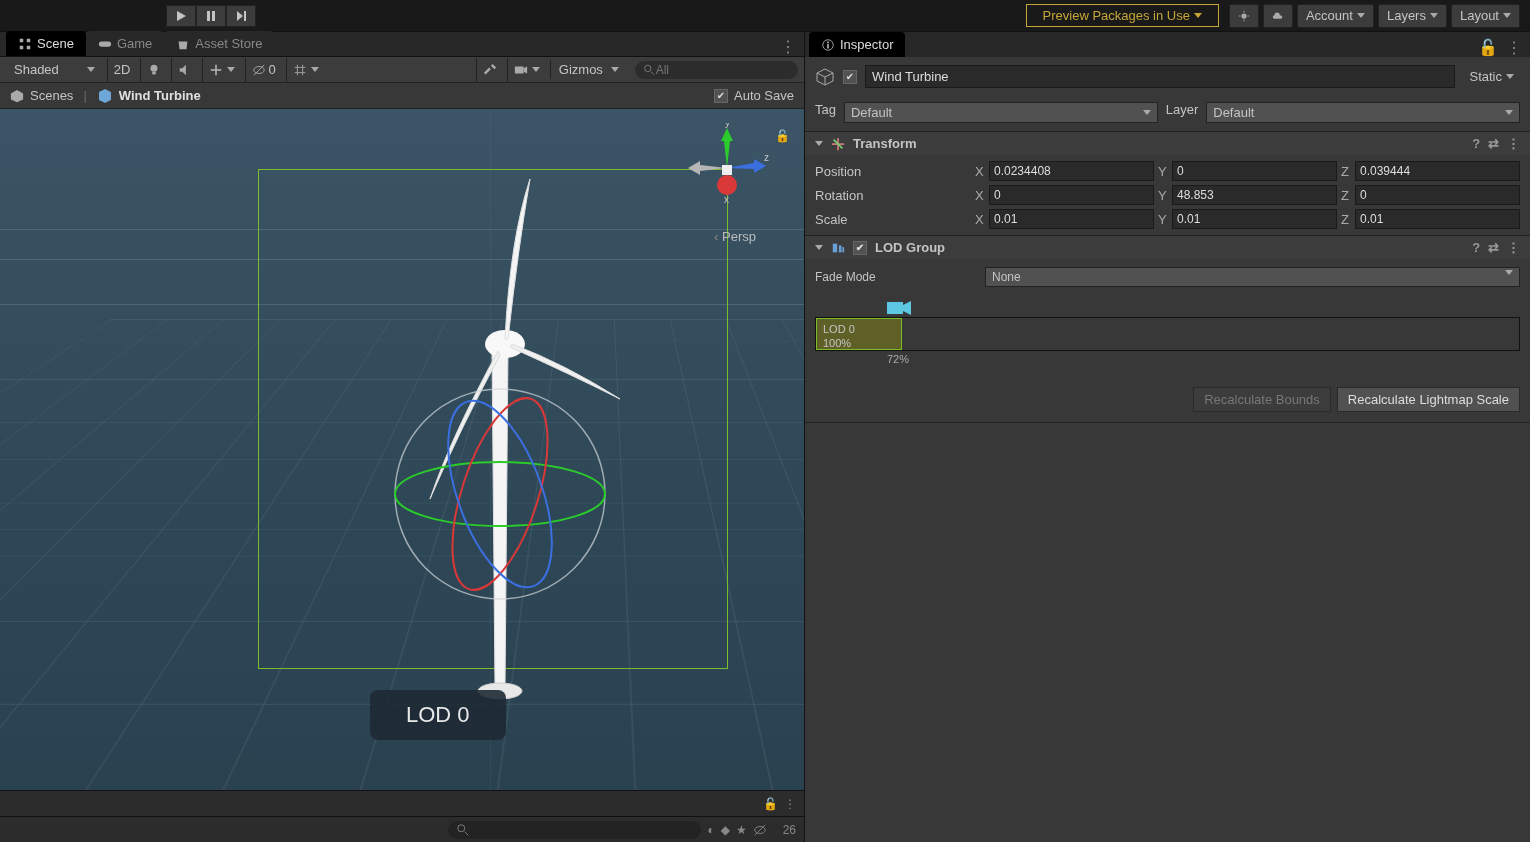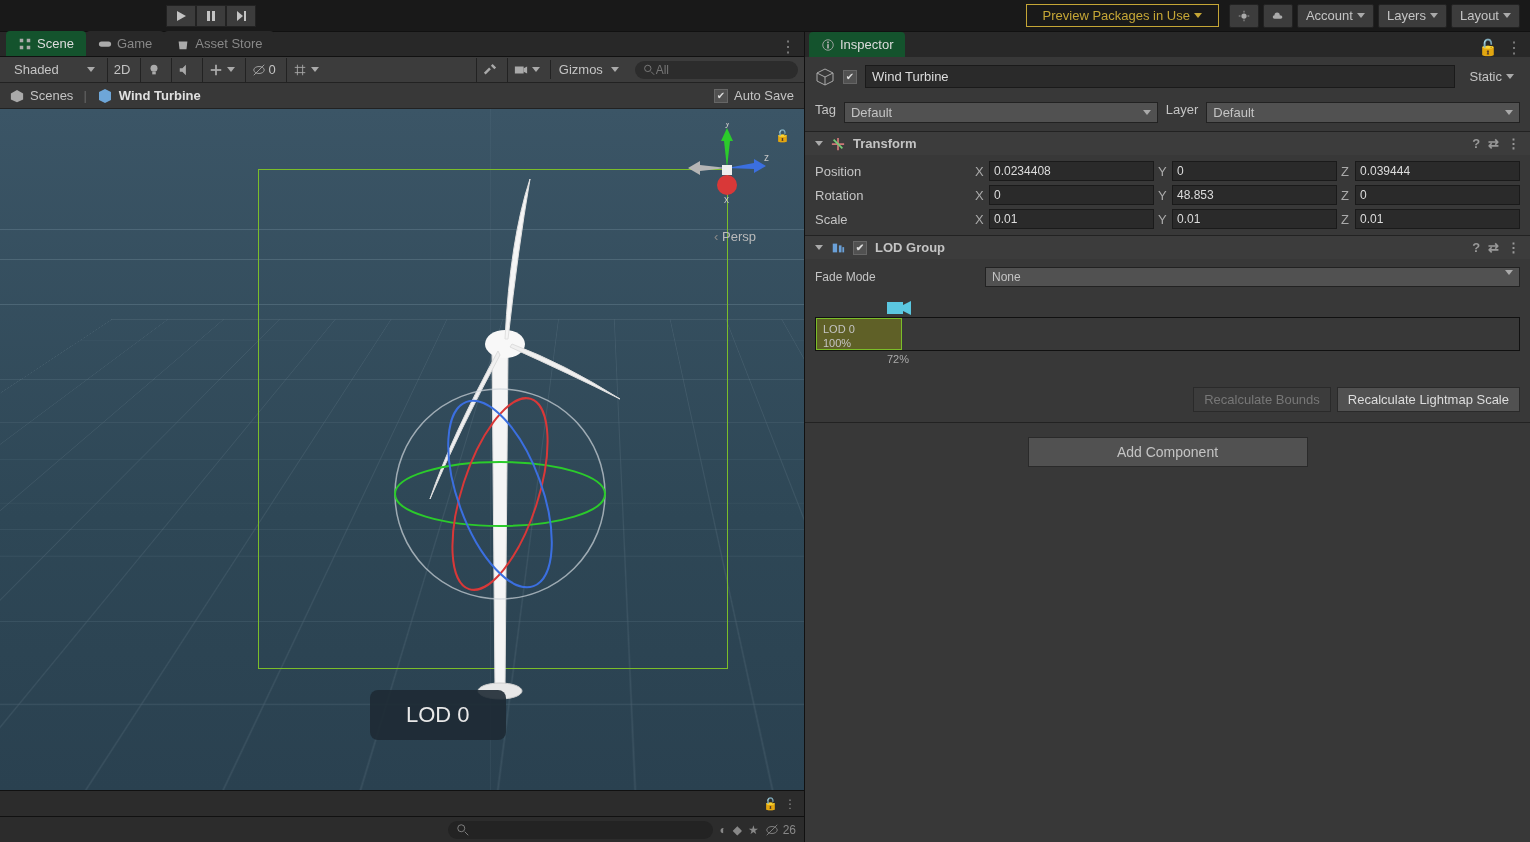--- a/index.html
+++ b/index.html
@@ -12,21 +12,21 @@
 .play-btn svg { fill:#c4c4c4; }
 .spacer-flex { flex:1; }
 .preview-box { border:1px solid #c5a636; color:#c5a636; padding:3px 16px; margin-right:10px; display:flex; align-items:center; gap:4px; font-size:13px; }
 .top-icon-btn { width:30px; height:24px; background:#3c3c3c; border:1px solid #222; border-radius:2px; margin-right:4px; display:flex; align-items:center; justify-content:center; cursor:pointer; }
 .top-drop { height:24px; background:#3c3c3c; border:1px solid #222; border-radius:2px; margin-right:4px; padding:0 8px; display:flex; align-items:center; gap:4px; cursor:pointer; font-size:13px; }
 .caret { width:0; height:0; border-left:4px solid transparent; border-right:4px solid transparent; border-top:5px solid #aaa; }
 
 
 .window-row { height:25px; background:#282828; display:flex; align-items:end; padding-left:6px; border-bottom:1px solid #111; }
 .win-tab { padding:5px 12px; background:#282828; color:#888; display:flex; align-items:center; gap:5px; cursor:pointer; font-size:13px; border-radius:4px 4px 0 0; }
-.win-tab.active { background:#14532d; color:#ddd; }
+.win-tab.active { background:#000000; color:#ddd; }
 .win-dots { margin-left:auto; margin-right:8px; color:#888; font-size:16px; cursor:pointer; }
 
 
 .main-split { display:flex; height:calc(100% - 32px); }
 .left-pane { width:986px; display:flex; flex-direction:column; border-right:1px solid #111; }
 .right-pane { flex:1; display:flex; flex-direction:column; background:#383838; }
 
 
 .scene-toolbar { height:26px; background:#3c3c3c; display:flex; align-items:center; padding:0 6px; border-bottom:1px solid #222; font-size:13px; }
 .shaded-drop { padding:2px 8px; display:flex; align-items:center; gap:28px; cursor:pointer; }
@@ -337,21 +337,21 @@
       <div style="flex:0 0 440px"></div>
       <div style="flex:1;display:flex;align-items:center;background:#232323;border-radius:10px;padding:2px 8px">
         <svg class="tiny-svg" viewBox="0 0 16 16">
             <circle cx="6" cy="6" r="4" fill="none" stroke="#888"></circle>
             <line x1="10" y1="10" x2="14" y2="14" stroke="#888"></line>
           </svg>
       </div>
       <span class="sicon">◐</span>
       <span class="sicon">◆</span>
       <span class="sicon">★</span>
-      <span class="sicon" style="display:flex;align-items:flex-start;gap:4px">
+      <span class="sicon" style="display:flex;align-items:flex-start;gap:16px">
           <svg class="tiny-svg" viewBox="0 0 16 16">
             <ellipse cx="8" cy="8" rx="6" ry="4" fill="none" stroke="#888"></ellipse>
             <line x1="2" y1="14" x2="14" y2="2" stroke="#888"></line>
           </svg>
           <span>26</span>
         </span>
     </div>
   </div>
 
   <div class="right-pane">
@@ -504,16 +504,15 @@
             </div>
             <div class="lod-pct" style="margin-left:72px">72%</div>
           </div>
         </div>
         <div class="recalc-row">
           <div class="recalc-btn disabled">Recalculate Bounds</div>
           <div class="recalc-btn">Recalculate Lightmap Scale</div>
         </div>
       </div>
 
-      <div class="add-comp">Add Component</div>
     </div>
   </div>
 </div>
 
 </body></html>

